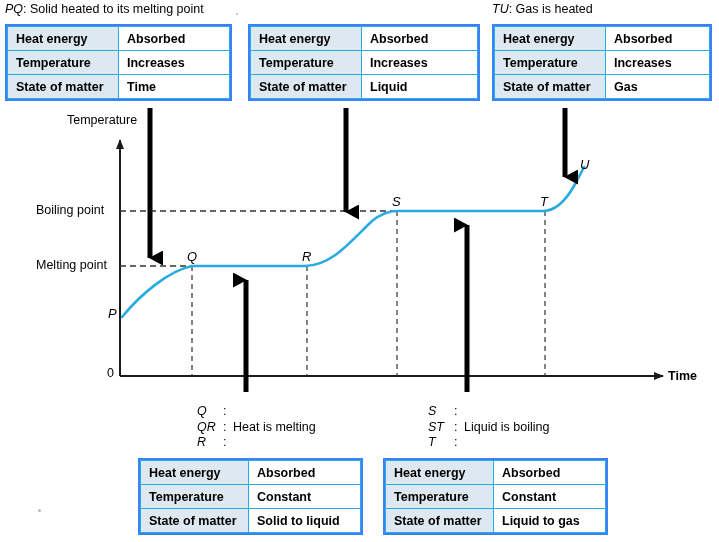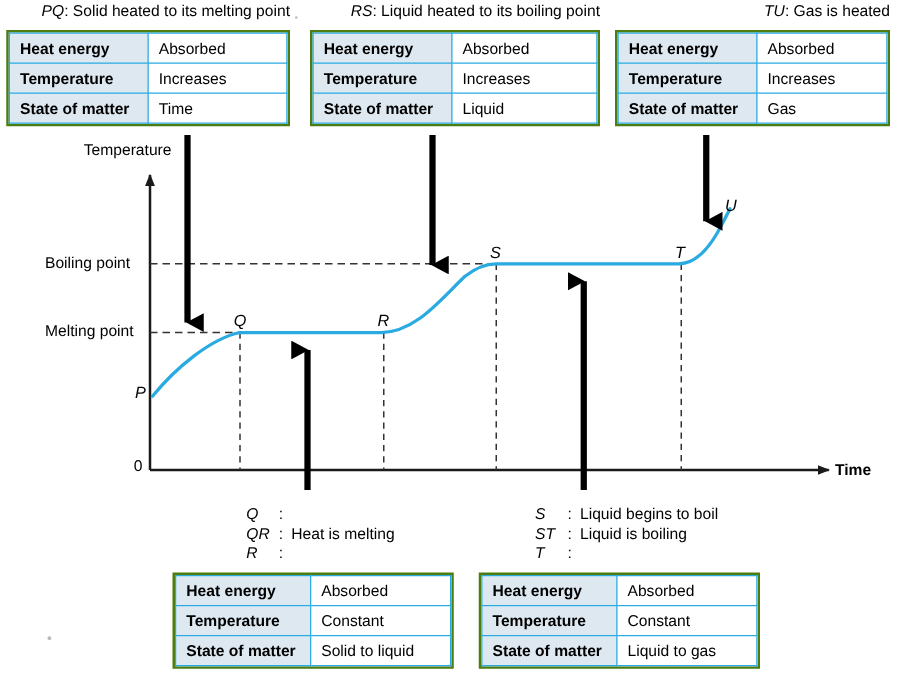--- a/index.html
+++ b/index.html
@@ -15,21 +15,21 @@
     position: relative;
     width: 719px;
     height: 542px;
     overflow: hidden;
     background: #ffffff;
   }
 
   
   .info-table {
     position: absolute;
-    border: 2px solid #4d7c0f;
+    border: 2px solid #3b82f6;
     border-collapse: collapse;
     background: #ffffff;
     box-sizing: border-box;
   }
   .info-table table {
     border-collapse: collapse;
     width: 100%;
     height: 100%;
   }
   .info-table td {
@@ -39,28 +39,28 @@
     box-sizing: border-box;
     white-space: nowrap;
   }
   .info-table td.k {
     background: #dde8f0;
     font-weight: bold;
     font-size: 12.5px;
   }
   .info-table td.v {
     background: #ffffff;
-    font-weight: normal;
+    font-weight: bold;
   }
 
   .table-caption {
     position: absolute;
     font-size: 12.5px;
     white-space: nowrap;
-    text-align: right;
+    text-align: left;
   }
   .table-caption i {
     font-style: italic;
   }
 
   
   #graph {
     position: absolute;
     left: 0;
     top: 0;
@@ -115,23 +115,20 @@
     border-radius: 50%;
   }
 </style>
 </head>
 <body>
 
 <div id="page">
 
   <div class="table-caption" style="left:5px; top:2px; width:227px;">
     <i>PQ</i><span>: Solid heated to its melting point</span>
-  </div>
-  <div class="table-caption" style="left:248px; top:2px; width:232px;">
-    <i>RS</i><span>: Liquid heated to its boiling point</span>
   </div>
   <div class="table-caption" style="left:492px; top:2px; width:220px;">
     <i>TU</i><span>: Gas is heated</span>
   </div>
 
   <div class="info-table" style="left:5px; top:24px; width:227px; height:77px;">
     <table>
       <tbody>
           <tr>
         <td class="k" style="width:111px;">Heat energy</td>
@@ -255,21 +252,20 @@
     <div class="row">
       <span class="sym">R</span>
       <span class="colon">:</span>
     </div>
   </div>
 
   <div class="legend" style="left:428px; top:404px;">
     <div class="row">
       <span class="sym">S</span>
       <span class="colon">:</span>
-      <span class="txt">Liquid begins to boil</span>
     </div>
     <div class="row">
       <span class="sym">ST</span>
       <span class="colon">:</span>
       <span class="txt">Liquid is boiling</span>
     </div>
     <div class="row">
       <span class="sym">T</span>
       <span class="colon">:</span>
     </div>

